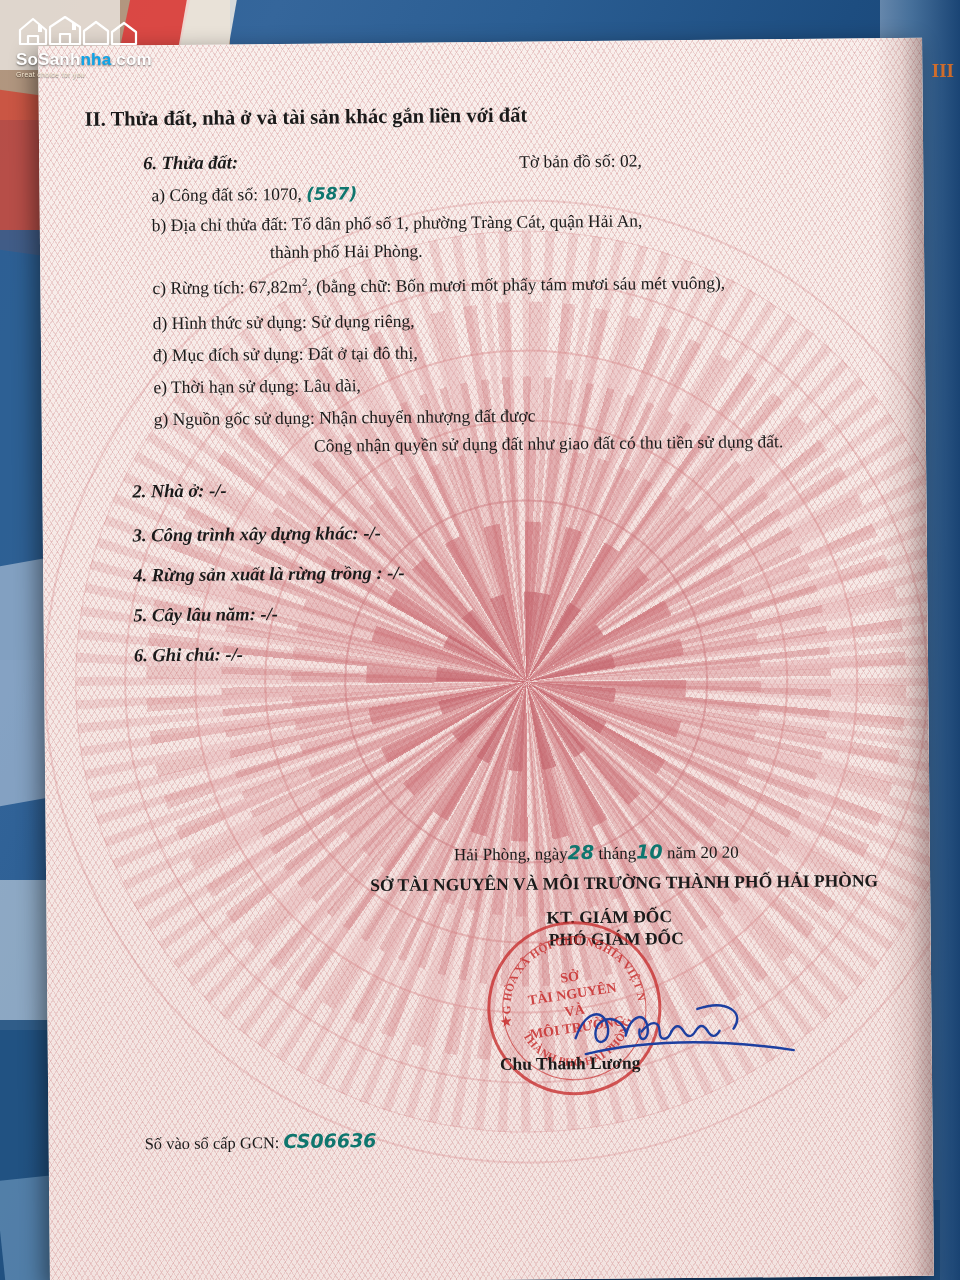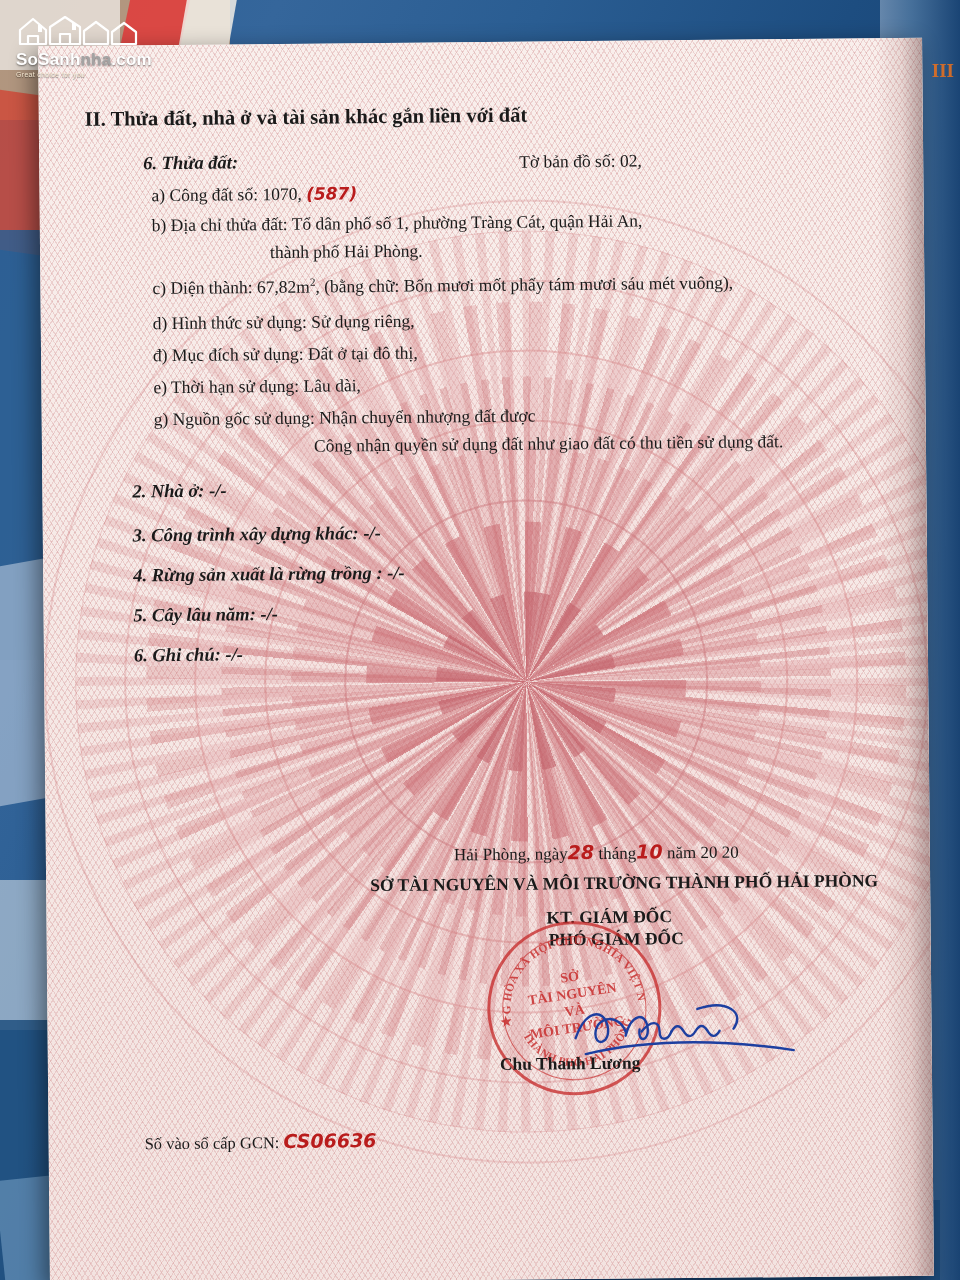--- a/index.html
+++ b/index.html
@@ -33,21 +33,21 @@
   #watermark{
     position:absolute;left:16px;top:14px;width:150px;height:74px;z-index:30;
     color:#fff;
   }
   #watermark .wm-title{
     font-family:"Liberation Sans", sans-serif;
     font-size:17px;font-weight:bold;letter-spacing:.2px;
     text-shadow:0 1px 2px rgba(0,0,0,.5);
     margin-top:2px;
   }
-  #watermark .wm-title .accent{color:#a3a3a3;}
+  #watermark .wm-title .accent{color:#0ea5e9;}
   #watermark .wm-sub{
     font-family:"Liberation Sans", sans-serif;
     font-size:7px;color:#f4e7d0;letter-spacing:.3px;margin-top:1px;
     text-shadow:0 1px 1px rgba(0,0,0,.5);
   }
   #watermark .houses{height:34px;position:relative;}
   #watermark .houses svg{display:block;}
 
   
   #page{
@@ -106,21 +106,21 @@
   .sub-h{font-weight:bold;font-style:italic;}
   .line{position:absolute;font-size:17.5px;white-space:nowrap;}
   .ind1{left:90px;}
   .ind2{left:112px;}
   .ind3{left:230px;}
   .bold-it{font-weight:bold;font-style:italic;font-size:18.5px;}
   sup{font-size:11px;vertical-align:super;}
 
   .hand{
     font-family:"DejaVu Sans", sans-serif;
-    color:#b91c1c;font-style:italic;font-weight:bold;
+    color:#0f766e;font-style:italic;font-weight:bold;
   }
 
   
   .foot-line{position:absolute;font-size:17px;white-space:nowrap;}
   .center-b{position:absolute;font-weight:bold;font-size:17.5px;white-space:nowrap;}
   #stamp{
     position:absolute;left:440px;top:880px;width:168px;height:168px;border-radius:50%;
     border:3px solid rgba(198,40,40,.82);
     color:rgba(198,40,40,.85);
     transform:rotate(-8deg);
@@ -233,21 +233,21 @@
 
     <div class="line ind2" style="top:170px;">
       <span>b)</span>
       <span>Địa chỉ thửa đất:</span>
       <span>Tổ dân phố số 1, phường Tràng Cát, quận Hải An,</span>
     </div>
     <div class="line ind3" style="top:198px;">thành phố Hải Phòng.</div>
 
     <div class="line ind2" style="top:232px;">
       <span>c)</span>
-      <span>Diện thành:</span>
+      <span>Rừng tích:</span>
       <span>67,82m</span><sup>2</sup><span>, (bằng chữ: Bốn mươi mốt phẩy tám mươi sáu mét vuông),</span>
     </div>
 
     <div class="line ind2" style="top:268px;">
       <span>d)</span>
       <span>Hình thức sử dụng:</span>
       <span>Sử dụng riêng,</span>
     </div>
 
     <div class="line ind2" style="top:300px;">

